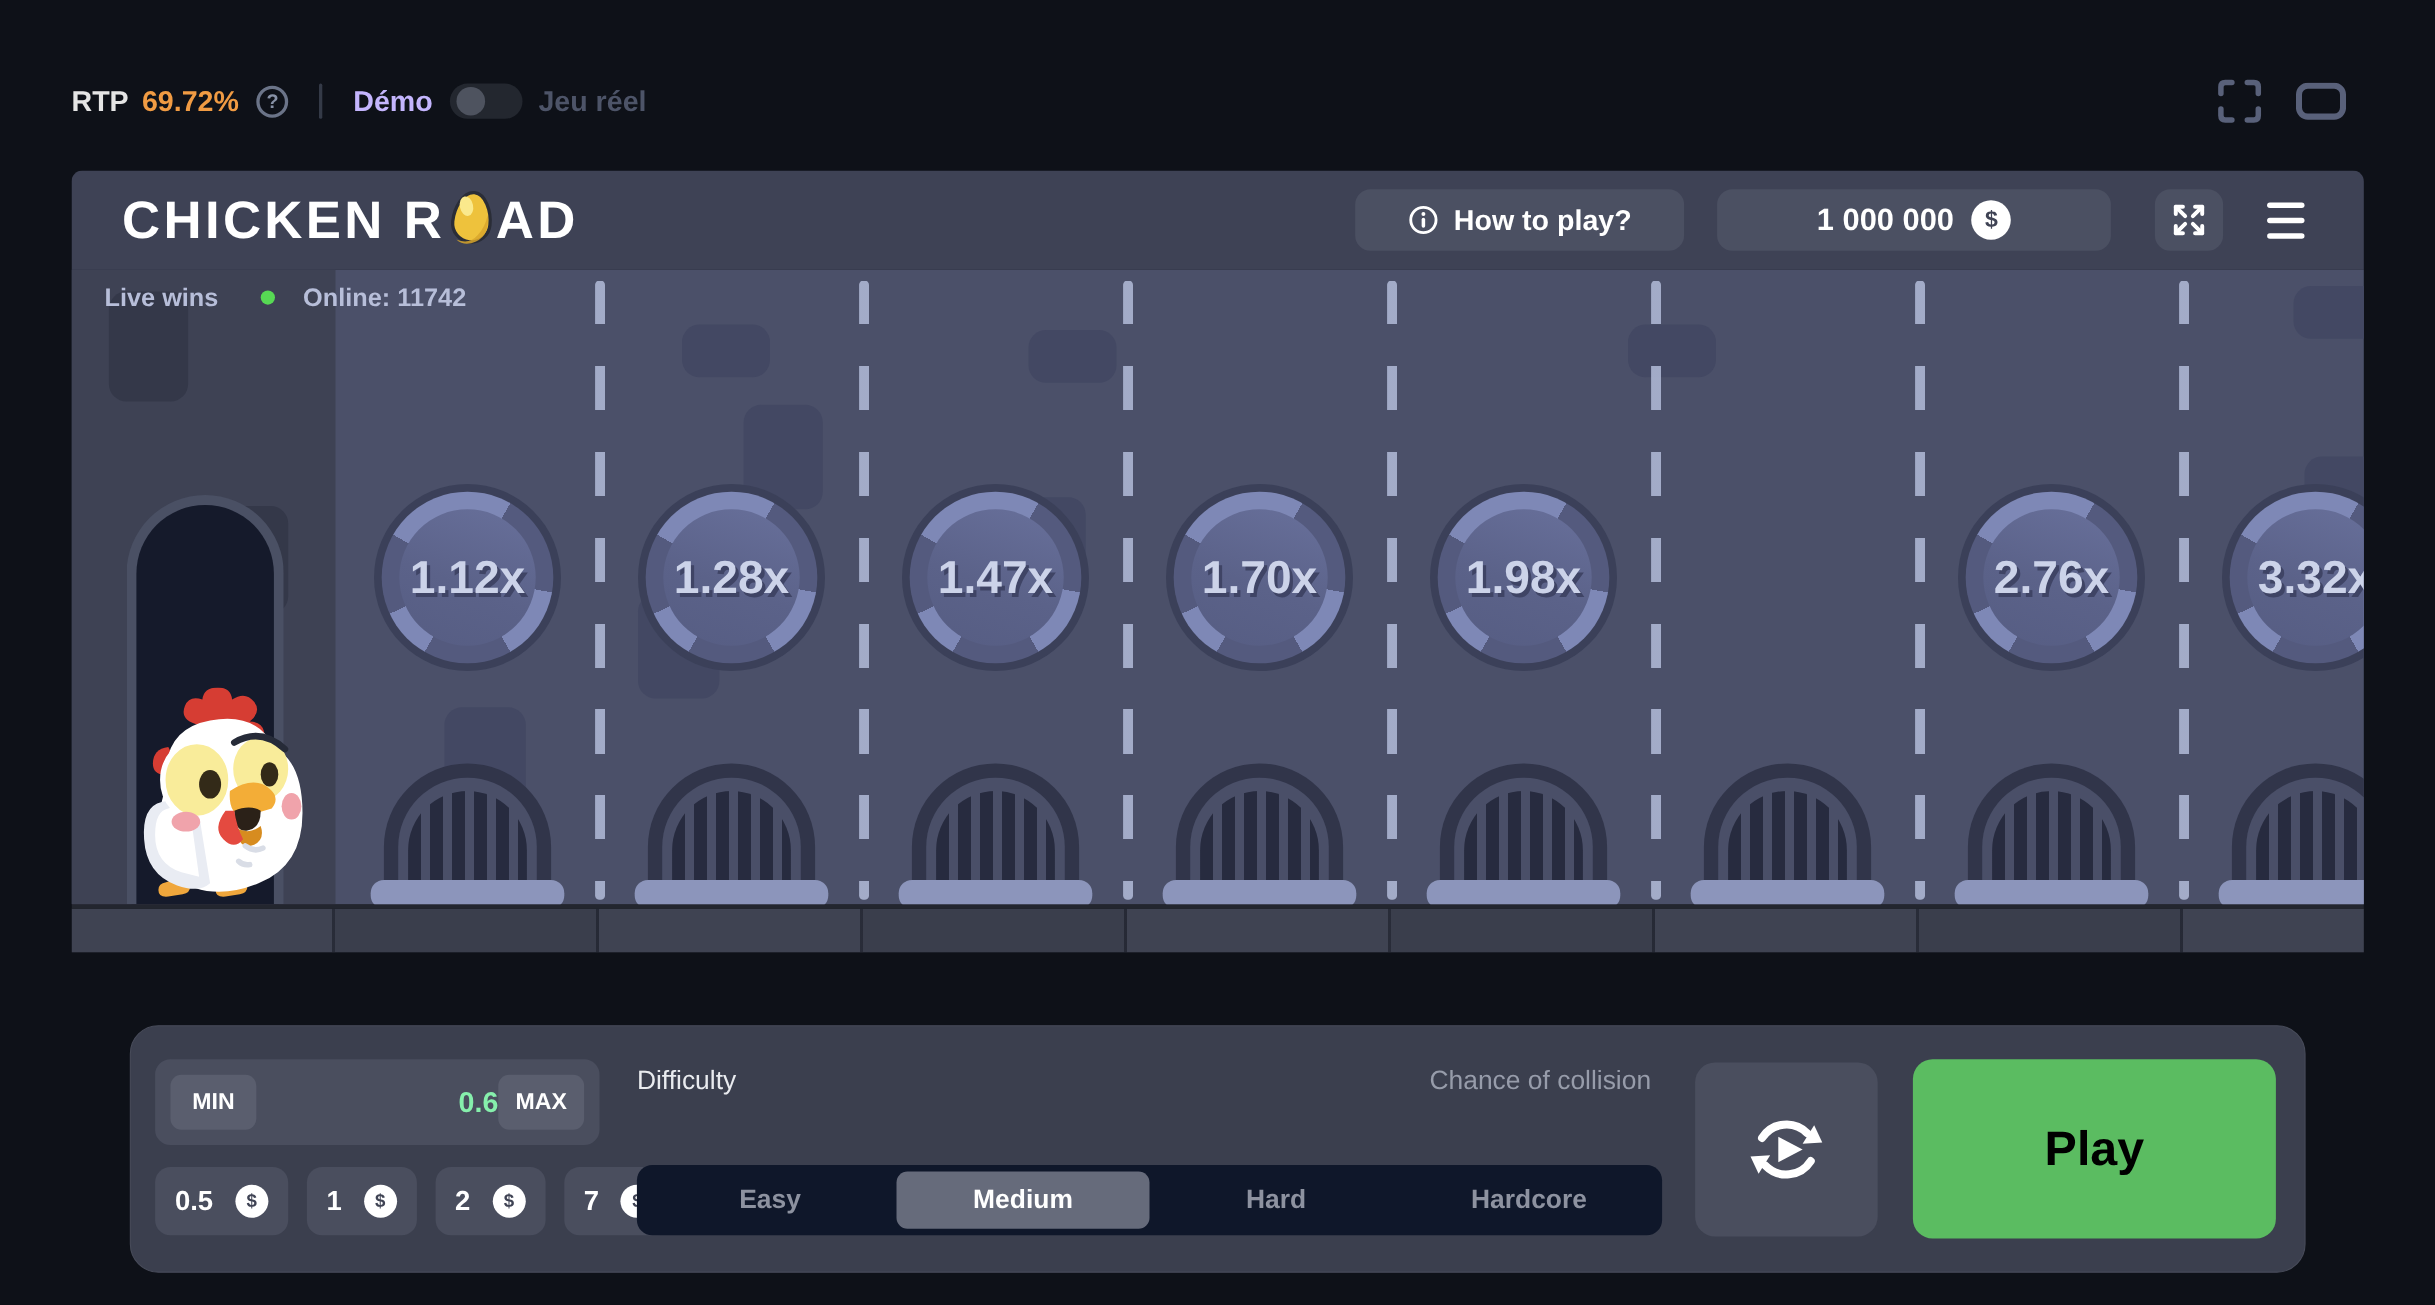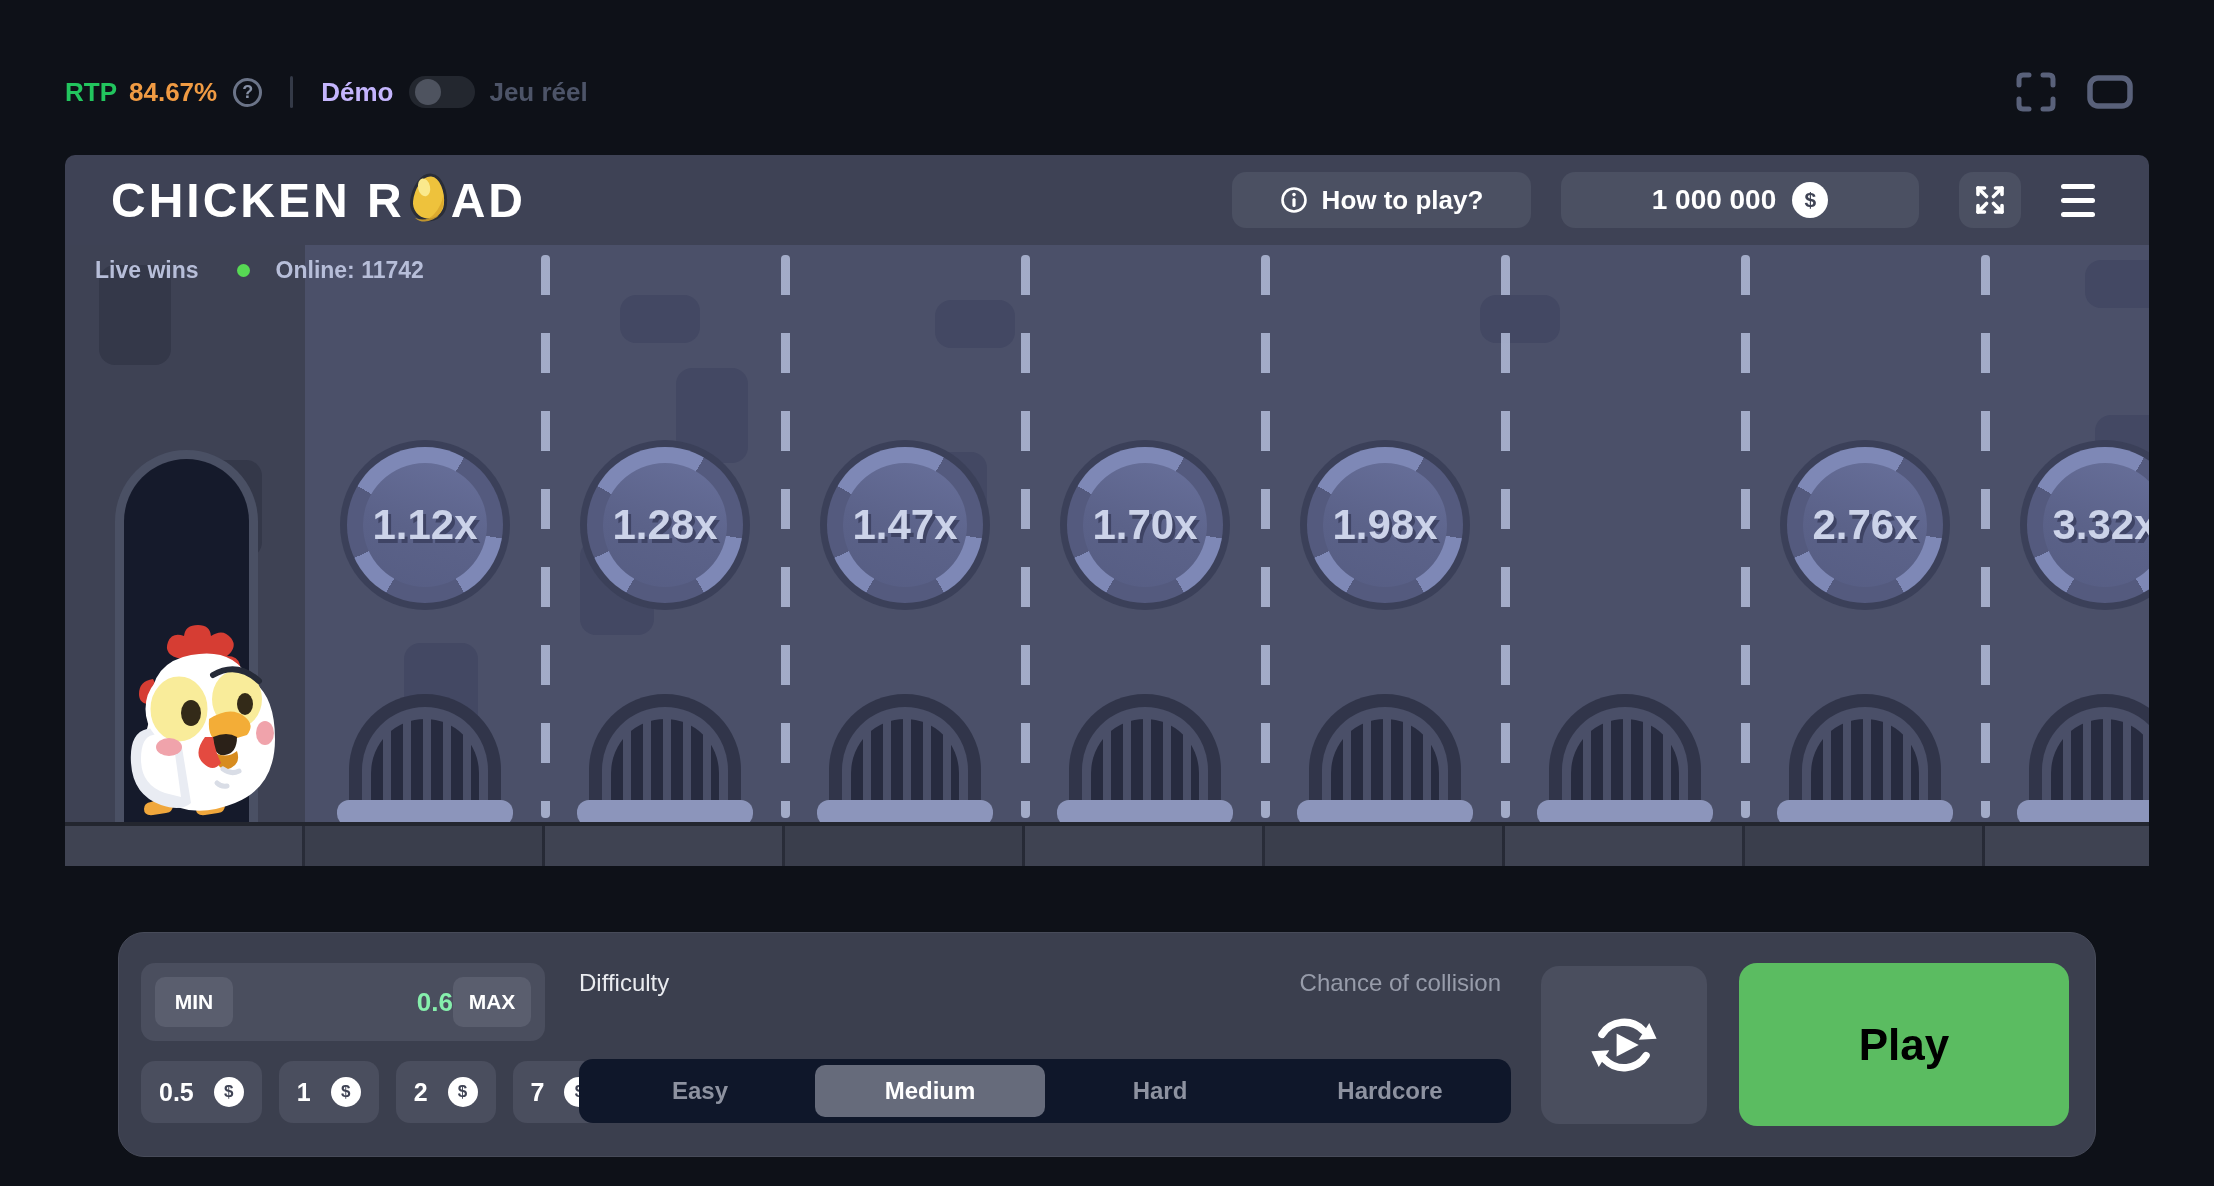--- a/index.html
+++ b/index.html
@@ -2,21 +2,21 @@
 <html><head>
 <meta charset="utf-8">
 <style>
   * { margin:0; padding:0; box-sizing:border-box; }
   html,body { width:2214px; height:1186px; background:#0e1118; overflow:hidden;
     font-family:"Liberation Sans", sans-serif; }
   #app { position:relative; width:2214px; height:1186px; background:#0e1118; }
 
   
   .top-bar { position:absolute; left:65px; top:62px; height:60px; display:flex; align-items:center; }
-  .rtp-label { color:#22c55e; font-size:26px; font-weight:800; }
+  .rtp-label { color:#e5e5e5; font-size:26px; font-weight:800; }
   .rtp-value { color:#f09b43; font-size:26px; font-weight:800; margin-left:12px; }
   .q-icon { width:29px; height:29px; border:3px solid #6b7488; border-radius:50%;
     color:#8791a6; font-size:18px; font-weight:700; display:flex; align-items:center;
     justify-content:center; margin-left:16px; cursor:pointer; }
   .v-divider { width:3px; height:32px; background:#343a47; border-radius:2px; margin:0 28px; }
   .demo-label { color:#c4b5fd; font-size:26px; font-weight:700; }
   .toggle { width:66px; height:32px; background:#23272f; border-radius:16px; position:relative;
     margin:0 14px 0 16px; cursor:pointer; }
   .toggle .knob { position:absolute; left:6px; top:3px; width:26px; height:26px;
     border-radius:50%; background:#4e535f; }
@@ -112,21 +112,21 @@
     border-radius:18px; display:flex; align-items:center; justify-content:center; color:#000000;
     font-size:44px; font-weight:800; cursor:pointer; border:none; }
 </style>
 </head>
 <body>
 
 <div id="app">
 
   <div class="top-bar">
     <span class="rtp-label">RTP</span>
-    <span class="rtp-value">84.67%</span>
+    <span class="rtp-value">69.72%</span>
     <span class="q-icon">?</span>
     <span class="v-divider"></span>
     <span class="demo-label">Démo</span>
     <span class="toggle">
       <span class="knob"></span>
     </span>
     <span class="real-label">Jeu réel</span>
   </div>
   <div class="top-icons">
     <svg width="42" height="42" viewBox="0 0 42 42">

